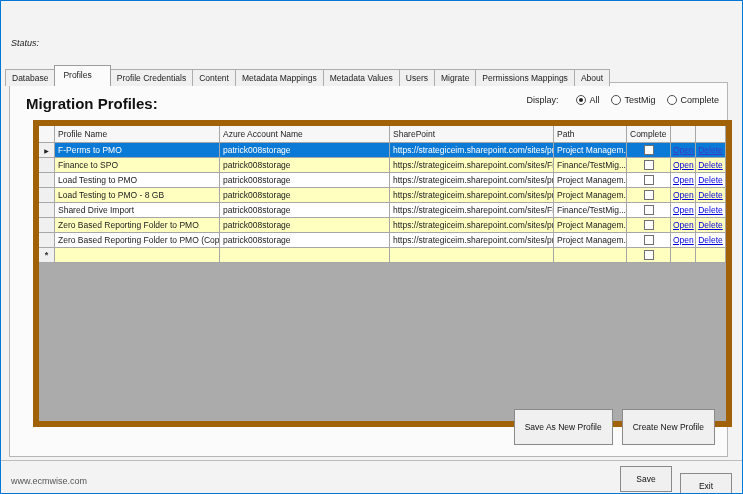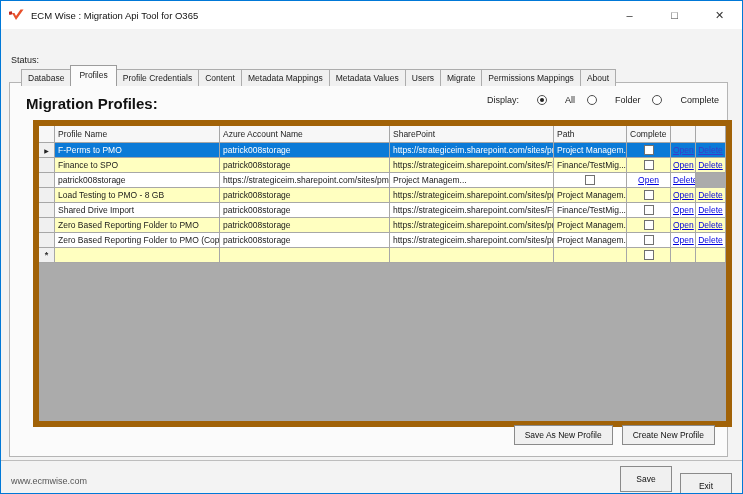--- a/index.html
+++ b/index.html
@@ -10,31 +10,31 @@
     overflow:hidden;
   }
   
   .titlebar{position:absolute;top:0;left:0;right:0;height:28px;background:#ffffff;display:flex;align-items:center;padding-left:8px;}
   .app-icon{width:16px;height:13px;margin-right:6px;flex:0 0 auto;}
   .title-text{font-size:9.5px;color:#111;}
   .win-controls{position:absolute;right:0;top:0;height:28px;display:flex;}
   .win-btn{width:45px;height:28px;display:flex;align-items:center;justify-content:center;color:#333;font-size:11px;cursor:default;}
   
   .body{position:absolute;top:28px;left:0;right:0;bottom:0;background:#f3f3f3;}
-  .status-label{position:absolute;top:26px;left:10px;font-size:9px;color:#222;}
-  
-  .tabstrip{position:absolute;left:20px;top:39px;display:flex;align-items:flex-end;z-index:3;}
+  .status-label{position:absolute;top:9px;left:10px;font-size:9px;color:#222;font-style:italic;}
+  
+  .tabstrip{position:absolute;left:4px;top:39px;display:flex;align-items:flex-end;z-index:3;}
   .tab{background:#f0f0f0;border:1px solid #acacac;border-bottom:none;padding:3px 6px 3px 6px;margin-right:-1px;font-size:8.5px;color:#222;position:relative;top:0;height:10px;line-height:10px;}
-  .tab.selected{background:#fbfbfb;padding:4px 8px 5px 8px;height:11px;margin-top:-3px;z-index:4;border-color:#9c9c9c;}
+  .tab.selected{background:#fbfbfb;padding:4px 18px 5px 8px;height:11px;margin-top:-3px;z-index:4;border-color:#9c9c9c;}
   
   .tabpanel{position:absolute;left:8px;right:14px;top:53px;bottom:36px;background:#fbfbfb;border:1px solid #b5b5b5;z-index:2;}
   .section-title{position:absolute;left:16px;top:12px;font-weight:bold;font-size:15px;color:#111;}
   .display-group{position:absolute;top:12px;right:8px;display:flex;align-items:center;gap:12px;}
   .display-label{margin-right:6px;color:#222;}
-  .radio{display:flex;align-items:center;gap:18px;cursor:default;}
+  .radio{display:flex;align-items:center;gap:3px;cursor:default;}
   .radio-circle{width:10px;height:10px;border-radius:50%;border:1px solid #4e4e4e;background:#fff;display:inline-flex;align-items:center;justify-content:center;box-sizing:border-box;}
   .radio.checked .radio-circle::after{content:"";width:4px;height:4px;border-radius:50%;background:#222;}
   
   .grid{position:absolute;left:23px;top:37px;width:687px;height:295px;border:6px solid #a16207;background:#ababab;overflow:hidden;font-size:8.5px;}
   .grid-row{display:grid;grid-template-columns:16px 165px 170px 164px 73px 44px 25px 30px;}
   .cell{border-right:1px solid #a7a7a7;border-bottom:1px solid #a7a7a7;padding:0 3px;white-space:nowrap;overflow:hidden;height:14px;line-height:14px;box-sizing:content-box;background:#fff;}
   .grid-row.header .cell{background:#f7f7f7;height:16px;line-height:16px;color:#222;}
   .cell.selector{background:#f0f0f0;padding:0;text-align:center;}
   .grid-row.alt .cell{background:#ffffc0;}
   .grid-row.alt .cell.selector{background:#f0f0f0;}
@@ -42,46 +42,34 @@
   .grid-row.selected .cell.selector{background:#f0f0f0;color:#111;}
   .sel-arrow{font-size:6px;color:#222;}
   .newrow-marker{font-size:9px;color:#333;font-weight:bold;}
   .cell.check{display:flex;align-items:center;justify-content:center;padding:0;}
   .checkbox{width:10px;height:10px;background:#fff;border:1px solid #707070;display:inline-block;box-sizing:border-box;}
   .cell.linkcell{text-align:center;padding:0 2px;}
   .gridlink{color:#0000dd;text-decoration:underline;cursor:pointer;margin-top:29px;}
   .grid-row.selected .gridlink{color:#3b3bc8;}
   
   .panel-buttons{position:absolute;right:12px;bottom:11px;display:flex;gap:9px;}
-  .btn{background:#f0f0f0;border:1px solid #8a8a8a;font-family:"Liberation Sans",sans-serif;font-size:8.5px;color:#111;height:20px;display:inline-flex;align-items:center;justify-content:center;padding:0 10px;cursor:default;}
+  .btn{background:#f0f0f0;border:1px solid #8a8a8a;font-family:"Liberation Sans",sans-serif;font-size:8.5px;color:#111;height:36px;display:inline-flex;align-items:center;justify-content:center;padding:0 10px;cursor:default;}
   .btn.wide{min-width:88px;}
   
   .statusbar{position:absolute;left:0;right:0;bottom:0;height:32px;background:#f3f3f3;border-top:1px solid #bdbdbd;}
   .website{position:absolute;left:10px;bottom:7px;color:#555;font-size:9px;}
   .footer-btn{position:absolute;top:5px;width:52px;height:26px;}
   .footer-btn.save{right:70px;}
   .footer-btn.exit{right:10px;margin-top:7px;}
 </style>
 </head>
 <body>
 
 <div class="window">
 
-  <div class="titlebar">
-    <svg class="app-icon" viewBox="0 0 16 13">
-      <rect x="0" y="2.5" width="3.2" height="3.2" fill="#c0271c" transform="rotate(-12 1.6 4.1)"></rect>
-      <path d="M3 4 L7 11 L14.5 0.5 L11.5 0.5 L7 7 L5.5 4 Z" fill="#e8502b"></path>
-    </svg>
-    <span class="title-text">ECM Wise : Migration Api Tool for O365</span>
-    <div class="win-controls">
-      <span class="win-btn">–</span>
-      <span class="win-btn">□</span>
-      <span class="win-btn">✕</span>
-    </div>
-  </div>
 
   <div class="body">
     <span class="status-label">Status:</span>
 
     <div class="tabstrip">
         <div class="tab">Database</div>
         <div class="tab selected">Profiles</div>
         <div class="tab">Profile Credentials</div>
         <div class="tab">Content</div>
         <div class="tab">Metadata Mappings</div>
@@ -97,21 +85,21 @@
 
       <div class="display-group">
         <span class="display-label">Display:</span>
 
       <span class="radio checked">
             <span class="radio-circle"></span>
             <span>All</span>
           </span>
           <span class="radio">
             <span class="radio-circle"></span>
-            <span>Folder</span>
+            <span>TestMig</span>
           </span>
           <span class="radio">
             <span class="radio-circle"></span>
             <span>Complete</span>
           </span>
         </div>
 
       <div class="grid">
           <div class="grid-row header">
             <div class="cell selector"></div>
@@ -142,20 +130,21 @@
             <div class="cell">https://strategiceim.sharepoint.com/sites/Finan...</div>
             <div class="cell">Finance/TestMig...</div>
             <div class="cell check">
               <span class="checkbox"></span>
             </div>
             <div class="cell linkcell"><span class="gridlink">Open</span></div>
             <div class="cell linkcell"><span class="gridlink">Delete</span></div>
           </div>
           <div class="grid-row data plain">
             <div class="cell selector"></div>
+            <div class="cell">Load Testing to PMO</div>
             <div class="cell">patrick008storage</div>
             <div class="cell">https://strategiceim.sharepoint.com/sites/pmo</div>
             <div class="cell">Project Managem...</div>
             <div class="cell check">
               <span class="checkbox"></span>
             </div>
             <div class="cell linkcell"><span class="gridlink">Open</span></div>
             <div class="cell linkcell"><span class="gridlink">Delete</span></div>
           </div>
           <div class="grid-row data alt">

